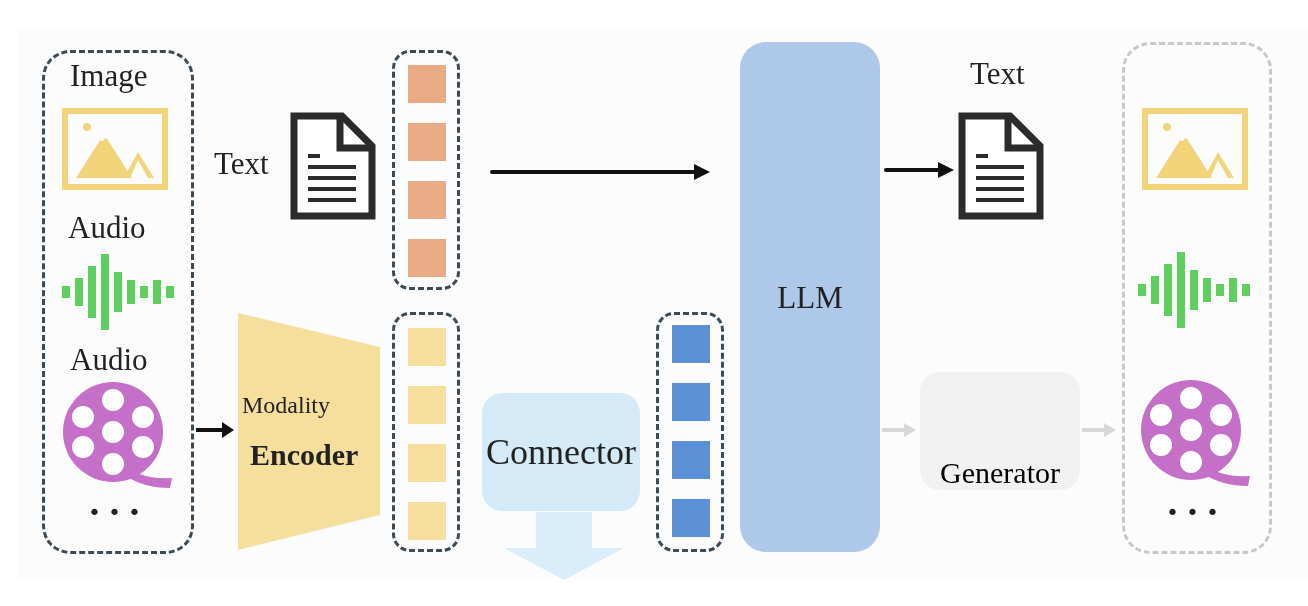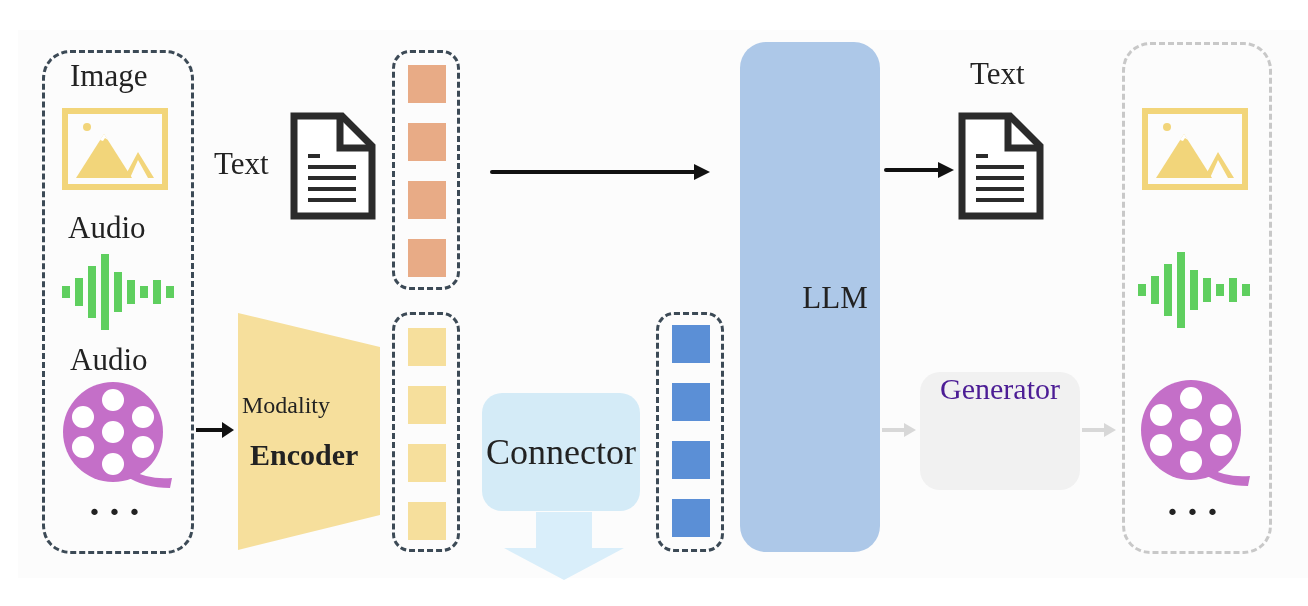--- a/index.html
+++ b/index.html
@@ -10,23 +10,23 @@
   .label { position: absolute; font-size: 31px; color: #222; white-space: nowrap; }
   .dash-box { position: absolute; border: 3px dashed #3c4a56; border-radius: 28px; box-sizing: border-box; }
   .dash-box.light { border-color: #c8c8c8; }
   .token-group { position: absolute; border: 3px dashed #3c4a56; border-radius: 18px; box-sizing: border-box; }
   .token { position: absolute; width: 38px; height: 38px; left: 13px; }
   .encoder { position: absolute; left: 238px; top: 313px; width: 142px; height: 237px; }
   .connector { position: absolute; left: 482px; top: 372px; width: 158px; height: 118px; background: #d4ebf7;
                border-radius: 20px; display: flex; align-items: center; justify-content: center; font-size: 36px; margin-top: 21px; }
   .llm { position: absolute; left: 740px; top: 42px; width: 140px; height: 510px; background: #adc8e8;
          border-radius: 26px; }
-  .llm-label { position: absolute; left: 0; width: 140px; top: 238px; text-align: center; font-size: 31px; padding-left: 25px; }
+  .llm-label { position: absolute; left: 0; width: 140px; top: 238px; text-align: center; font-size: 31px; }
   .generator { position: absolute; left: 920px; top: 372px; width: 160px; height: 118px; background: #f1f1f1;
-               border-radius: 20px; display: flex; align-items: flex-start; justify-content: center; font-size: 30px; color: #4c1d95; }
+               border-radius: 20px; display: flex; align-items: flex-end; justify-content: center; font-size: 30px; color: #000000; }
   svg { overflow: visible; }
 </style>
 </head>
 <body>
 
 <div class="panel"></div>
 
 <div class="dash-box" style="left:42px; top:50px; width:152px; height:504px;"></div>
 
 <div class="label" style="left:70px; top:58px;font-family:Liberation Serif, serif;">Image</div>

